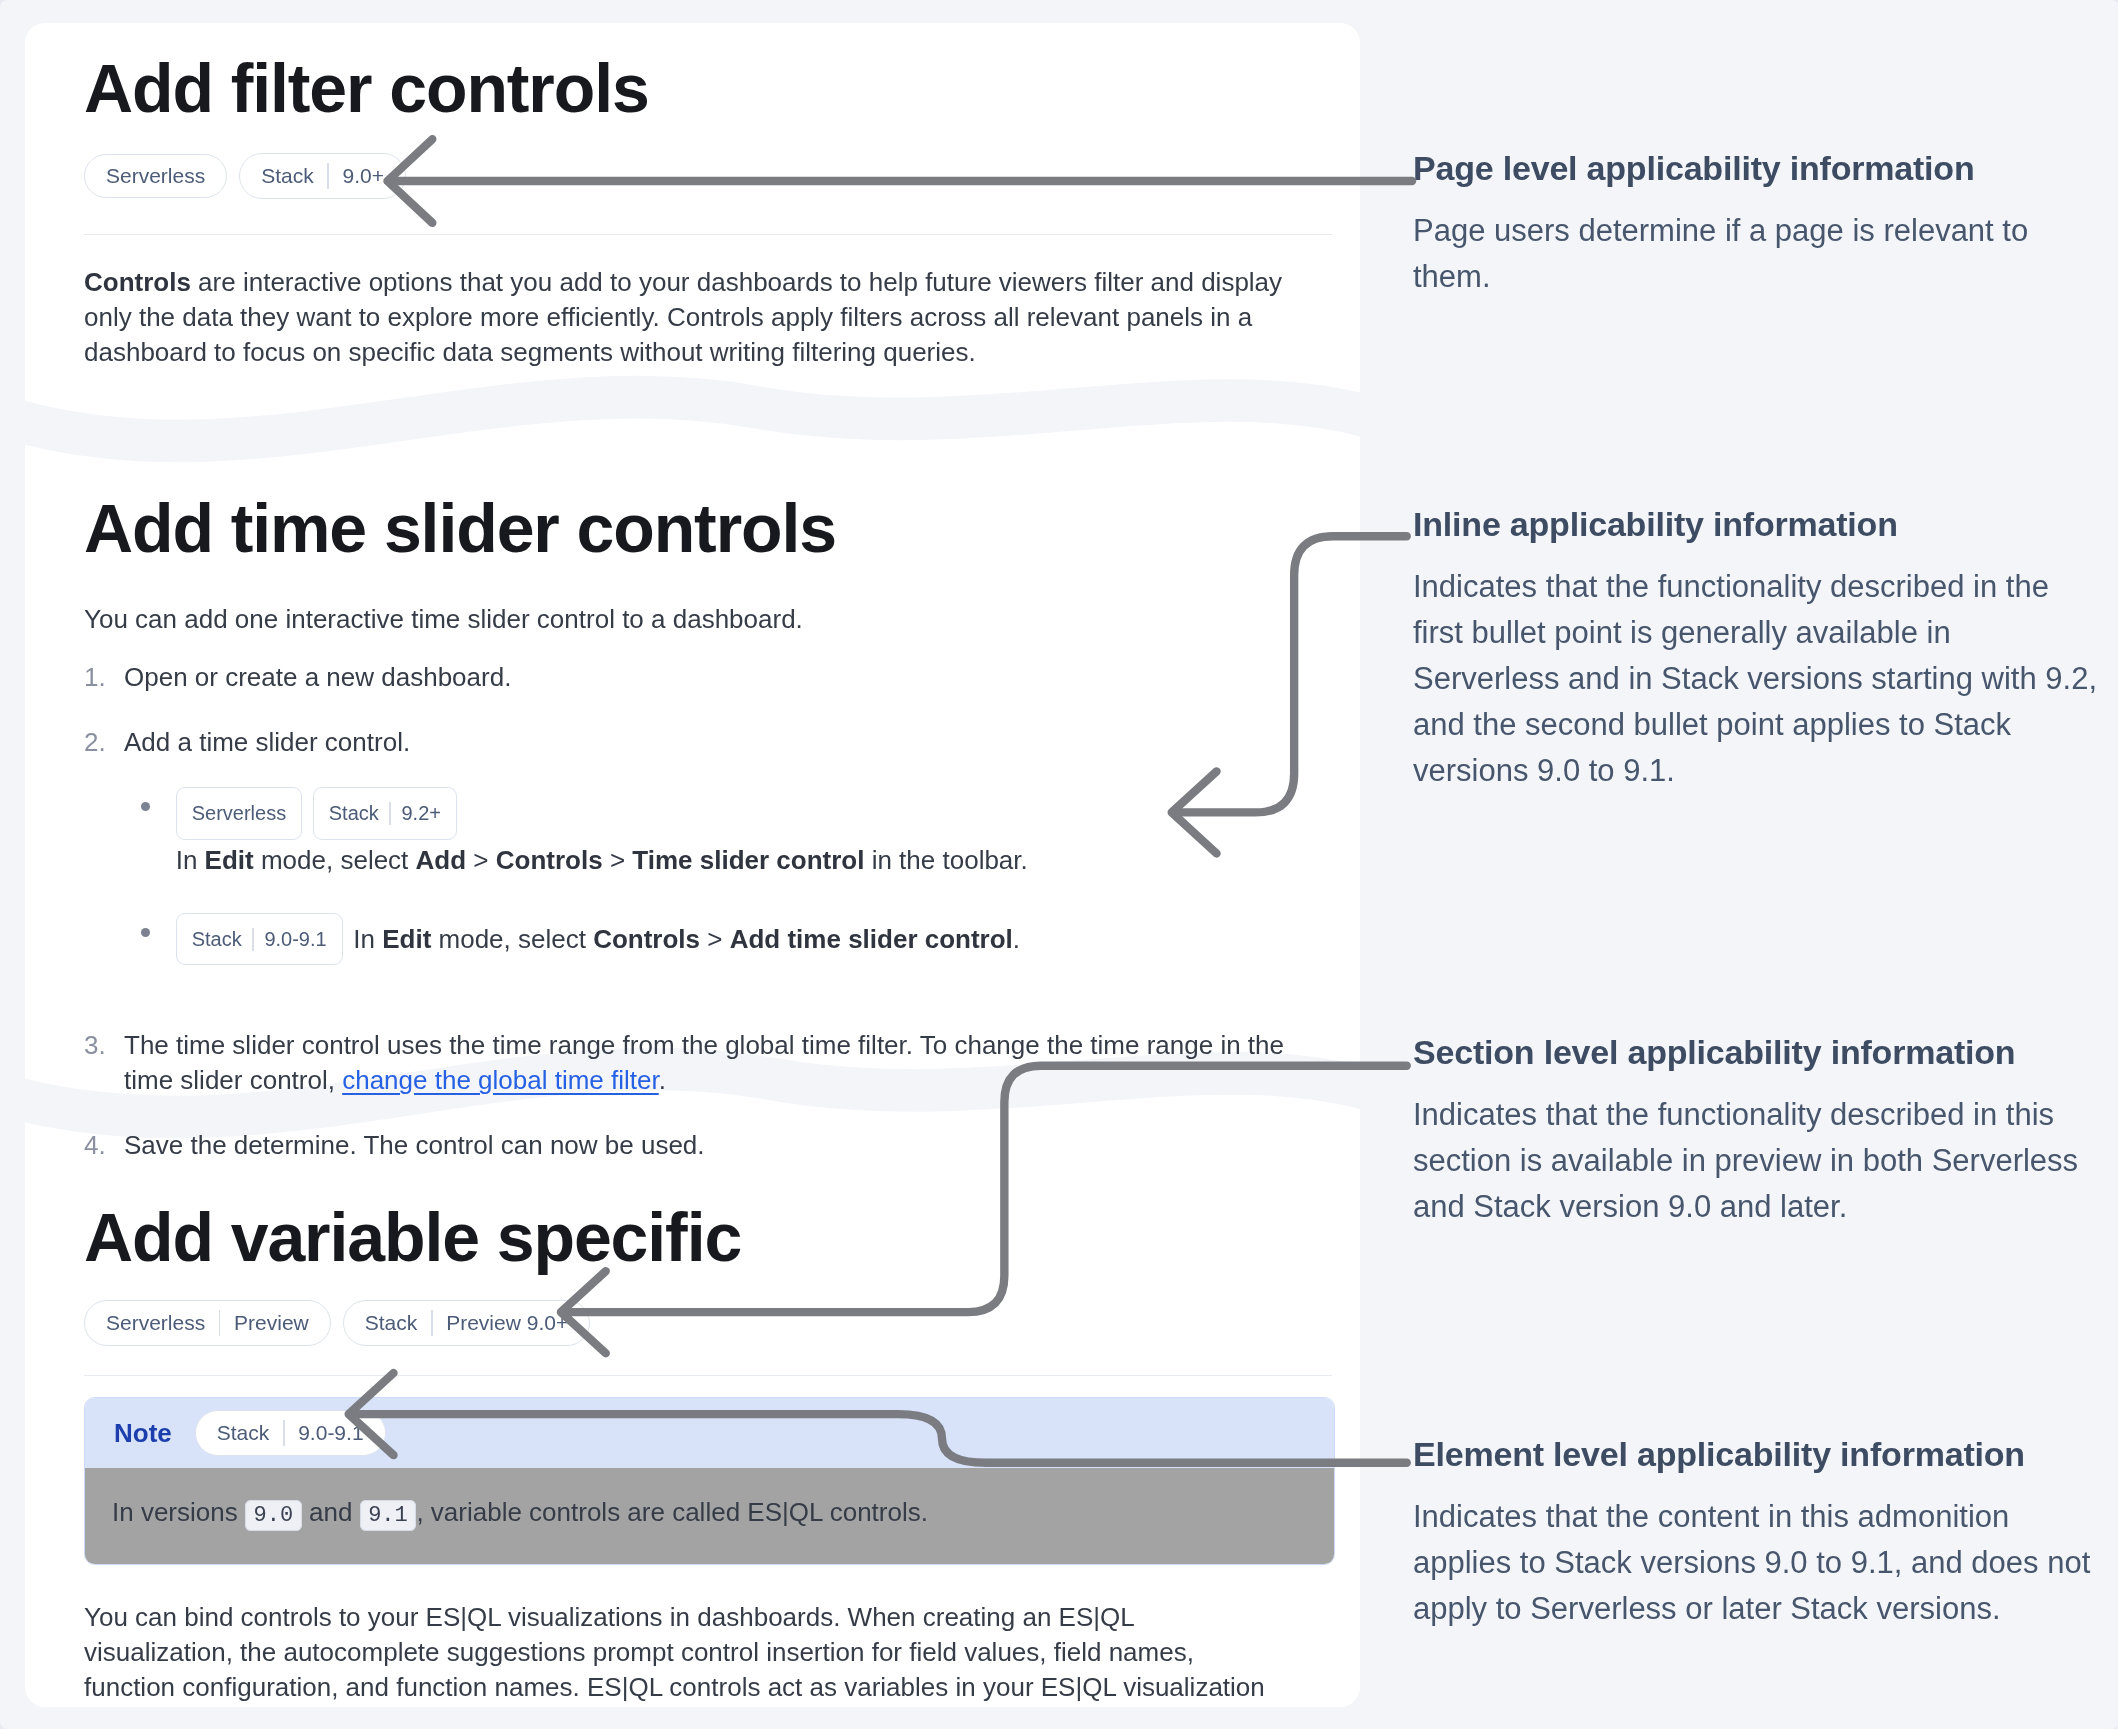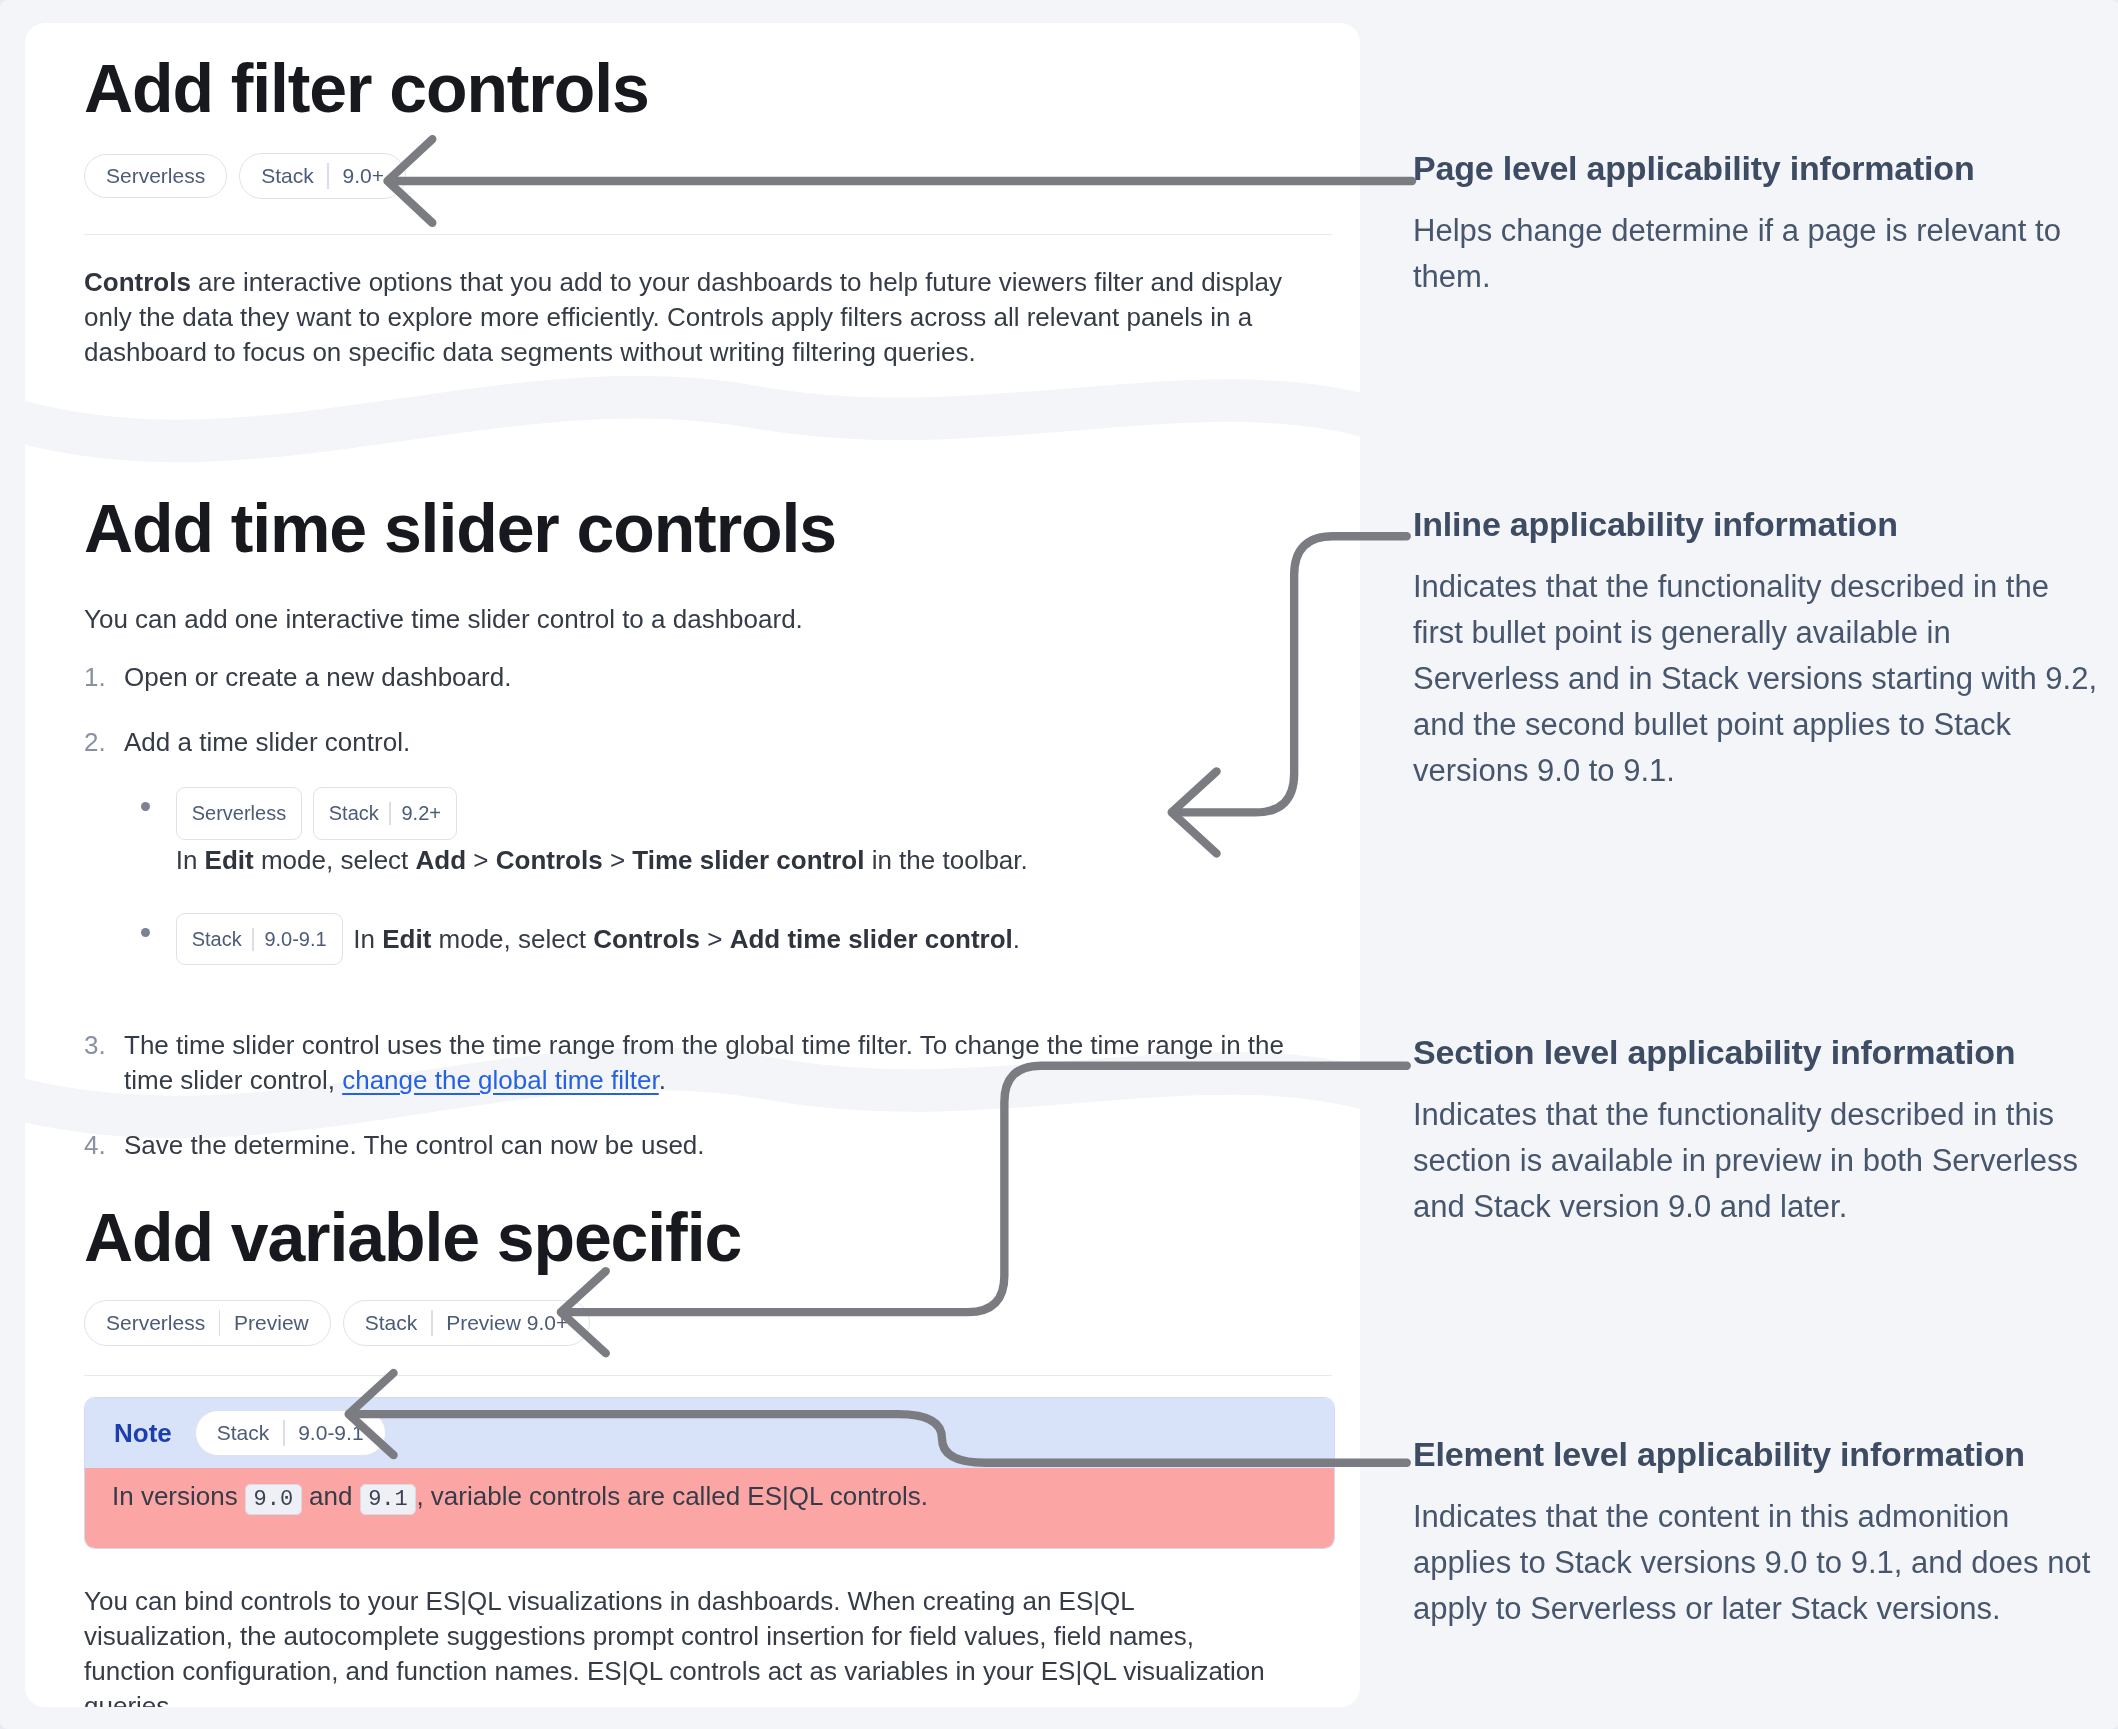--- a/index.html
+++ b/index.html
@@ -61,21 +61,21 @@
   .sec-var hr.rule { margin-top:29px; }
   .note {
     margin-top:21px; width:1251px; border-radius:10.6px; overflow:hidden;
     border:1.5px solid #ccdaf8;
   }
   .note-head {
     display:flex; align-items:center; gap:23px;
     background:#d8e3fa; padding:12px 29px;
   }
   .note-label { font-size:26px; font-weight:700; color:#1d3fae; }
-  .note-body { background:#fca5a5; padding:10px 27px 30px 27px; font-size:26px; color:#363c47; line-height:37px; }
+  .note-body { background:#a3a3a3; padding:26px 27px 30px 27px; font-size:26px; color:#363c47; line-height:37px; }
   .code {
     font-family:"Liberation Mono", monospace; font-size:22px; color:#3a4150;
     background:#eef0f6; border:1.5px solid #d7dbe5; border-radius:6px; padding:2.3px 7.6px;
   }
   .sec-var .outro { margin-top:35px; width:1187px; }
 
   
   .ann { position:absolute; left:1413px; width:685px; z-index:2; }
   .ann h3 { font-size:34px; font-weight:700; color:#3d4c62; letter-spacing:-0.2px; margin-bottom:20px; }
   .ann p  { font-size:31px; color:#47566c; line-height:46px; }
@@ -210,21 +210,21 @@
         <div class="note-body"><span>In versions </span><span class="code">9.0</span><span> and </span><span class="code">9.1</span><span>, variable controls are called ES|QL controls.</span></div>
       </div>
 
       <p class="body-p outro">You can bind controls to your ES|QL visualizations in dashboards. When creating an ES|QL visualization, the autocomplete suggestions prompt control insertion for field values, field names, function configuration, and function names. ES|QL controls act as variables in your ES|QL visualization queries.</p>
     </section>
 
   </div>
 
   <div class="ann ann-1">
     <h3>Page level applicability information</h3>
-    <p>Helps change determine if a page is relevant to them.</p>
+    <p>Page users determine if a page is relevant to them.</p>
   </div>
 
   <div class="ann ann-2">
     <h3>Inline applicability information</h3>
     <p>Indicates that the functionality described in the first bullet point is generally available in Serverless and in Stack versions starting with 9.2, and the second bullet point applies to Stack versions 9.0 to 9.1.</p>
   </div>
 
   <div class="ann ann-3">
     <h3>Section level applicability information</h3>
     <p>Indicates that the functionality described in this section is available in preview in both Serverless and Stack version 9.0 and later.</p>

